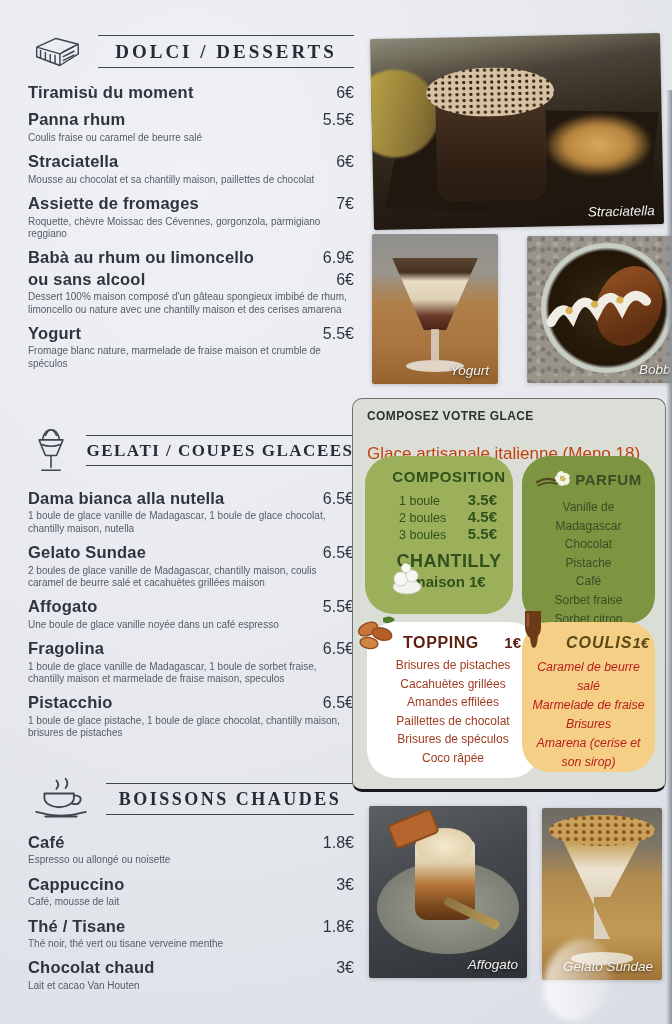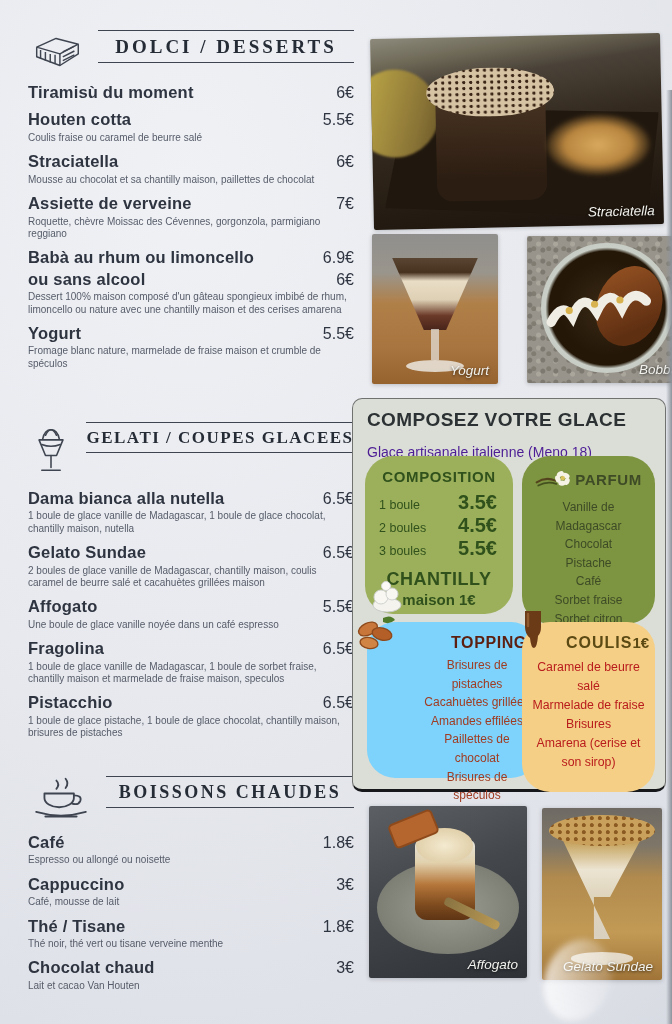--- a/index.html
+++ b/index.html
@@ -2,21 +2,21 @@
 <html><head>
 <meta charset="utf-8">
 <style>
   html,body{margin:0;padding:0;background:#c9ccd2;font-family:"Liberation Sans",sans-serif;}
   .page{position:relative;width:672px;height:1024px;overflow:hidden;
     background:radial-gradient(130% 110% at 28% 18%, #eff1f5 0%, #e7e9ee 45%, #dcdfe6 85%, #d3d7df 100%);}
   .edge-right{position:absolute;right:0;top:90px;bottom:0;width:6px;
     background:linear-gradient(90deg, rgba(110,116,124,0), #8d939b);}
   
   .sec{position:absolute;left:28px;width:326px;}
-  .sec-head{display:flex;align-items:flex-start;gap:12px;margin-bottom:10px;}
+  .sec-head{display:flex;align-items:center;gap:12px;margin-bottom:10px;}
   .sec-icon{flex:0 0 auto;display:flex;align-items:center;justify-content:center;}
   .sec-title-wrap{flex:1;border-top:1.6px solid #3e4550;border-bottom:1.6px solid #3e4550;
     padding:5px 0 4px;text-align:center;}
   .sec-title{margin:0;font-family:"Liberation Serif",serif;font-weight:700;color:#262c36;}
   .t-dolci{font-size:19px;letter-spacing:3px;}
   .t-gelati{font-size:17px;letter-spacing:1.5px;}
   .t-boissons{font-size:18px;letter-spacing:2.5px;}
   .item{margin-bottom:6px;}
   .row{display:flex;justify-content:space-between;align-items:baseline;}
   .nm{font-weight:700;font-size:16.5px;color:#2e3440;letter-spacing:.2px;line-height:1.3;}
@@ -76,31 +76,31 @@
     background:linear-gradient(180deg,#9a6a34 0%,#c9a968 16%,#ece4d2 36%,#ded4bc 58%,#d9cfc2 100%);}
   .gel-nuts{position:absolute;left:6%;top:4%;width:88%;height:18%;border-radius:50%;background:#c9a15c;
     background-image:radial-gradient(circle at 35% 45%,#8a5a22 1.6px,rgba(0,0,0,0) 2.4px);background-size:8px 7px;}
   .gel-foot{position:absolute;left:24%;top:84%;width:52%;height:7%;border-radius:50%;background:rgba(240,238,230,.8);}
   .glare{position:absolute;left:545px;top:938px;width:66px;height:84px;border-radius:50%;
     background:linear-gradient(60deg,rgba(255,255,255,.9),rgba(255,255,255,0));
     transform:rotate(22deg);filter:blur(3px);z-index:6;pointer-events:none;}
   
   .card{position:absolute;left:352px;top:398px;width:314px;height:394px;background:#dbded6;
     border:1.5px solid rgba(25,27,30,.55);border-bottom:3.5px solid #17181c;border-radius:10px;box-sizing:border-box;}
-  .card-title{margin:10px 0 0 14px;font-size:19px;font-weight:700;color:#2c3234;letter-spacing:.4px;}
-  .card-sub{margin:13px 0 0 14px;font-size:14px;color:#4c1d95;}
+  .card-title{margin:10px 0 0 14px;font-size:12px;font-weight:700;color:#2c3234;letter-spacing:.4px;}
+  .card-sub{margin:21px 0 0 14px;font-size:17px;color:#c2410c;}
   .cbox{position:absolute;border-radius:28px;box-sizing:border-box;}
-  .box-composition{left:12px;top:57px;width:148px;height:158px;background:#9cb05c;color:#30511b;}
+  .box-composition{left:12px;top:57px;width:148px;height:158px;background:#9cb05c;color:#30511b;padding-left:20px;}
   .box-parfum{left:169px;top:57px;width:133px;height:168px;background:#7d9440;color:#3e4b26;}
-  .box-topping{left:14px;top:223px;width:172px;height:156px;background:#7dd3fc;padding-left:48px;}
-  .box-coulis{left:169px;top:223px;width:133px;height:170px;background:#f6cf86;}
+  .box-topping{left:14px;top:223px;width:172px;height:156px;background:#ffffff;}
+  .box-coulis{left:169px;top:223px;width:133px;height:150px;background:#f6cf86;font-style:italic;}
   .cb-title{font-weight:700;font-size:15px;letter-spacing:.6px;text-align:center;margin:12px 0 6px;}
   .comp-row{display:flex;justify-content:space-between;align-items:baseline;padding:0 16px 0 14px;}
   .comp-label{font-size:12.5px;}
-  .comp-price{font-size:20px;font-weight:600;}
+  .comp-price{font-size:15px;font-weight:600;}
   .chantilly{position:relative;margin-top:9px;text-align:center;}
   .chant-title{font-weight:700;font-size:18px;letter-spacing:.5px;}
   .chant-line{font-weight:700;font-size:15px;margin-top:1px;}
   .cream-icon{position:absolute;left:2px;top:8px;width:40px;height:36px;}
   .parfum-head{display:flex;align-items:center;justify-content:center;gap:4px;margin:12px 6px 8px;}
   .parfum-head .cb-title{margin:0;}
   .cb-item{font-size:12px;text-align:center;line-height:1.55;margin:0 8px;}
   .box-topping .cb-title-row{display:flex;justify-content:space-between;align-items:baseline;
     padding:12px 18px 4px 36px;}
   .box-topping .cb-title{margin:0;color:#5d1f10;font-size:16px;}
@@ -135,35 +135,35 @@
       </div>
     </div>
     <div class="item">
       <div class="row">
           <span class="nm">Tiramisù du moment</span>
           <span class="pr">6€</span>
         </div>
     </div>
     <div class="item">
       <div class="row">
-          <span class="nm">Houten cotta</span>
+          <span class="nm">Panna rhum</span>
           <span class="pr">5.5€</span>
         </div>
       <p class="desc">Coulis fraise ou caramel de beurre salé</p>
     </div>
     <div class="item">
       <div class="row">
           <span class="nm">Straciatella</span>
           <span class="pr">6€</span>
         </div>
       <p class="desc">Mousse au chocolat et sa chantilly maison, paillettes de chocolat</p>
     </div>
     <div class="item">
       <div class="row">
-          <span class="nm">Assiette de verveine</span>
+          <span class="nm">Assiette de fromages</span>
           <span class="pr">7€</span>
         </div>
       <p class="desc">Roquette, chèvre Moissac des Cévennes, gorgonzola, parmigiano reggiano</p>
     </div>
     <div class="item">
       <div class="row">
           <span class="nm">Babà au rhum ou limoncello</span>
           <span class="pr">6.9€</span>
         </div>
       <div class="row">

